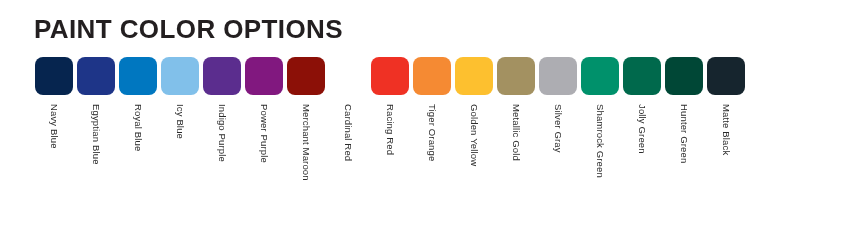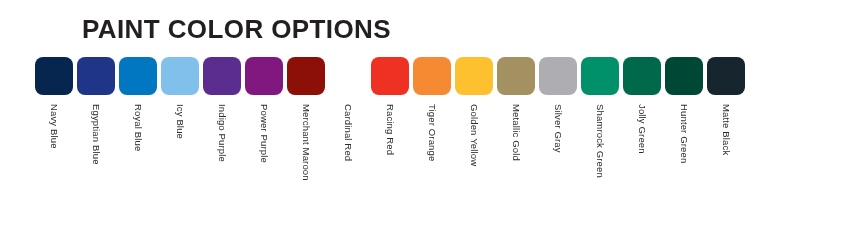--- a/index.html
+++ b/index.html
@@ -23,21 +23,20 @@
     position: absolute;
     left: 34px;
     top: 13px;
     font-family: "Liberation Sans", sans-serif;
     font-size: 26px;
     font-weight: bold;
     letter-spacing: 0.4px;
     color: #231f20;
     line-height: 32px;
     white-space: nowrap;
-    margin-left: 48px;
   }
   #palette {
     position: absolute;
     left: 35px;
     top: 57px;
     display: flex;
     flex-direction: row;
     align-items: flex-start;
   }
   .swatch-cell {

